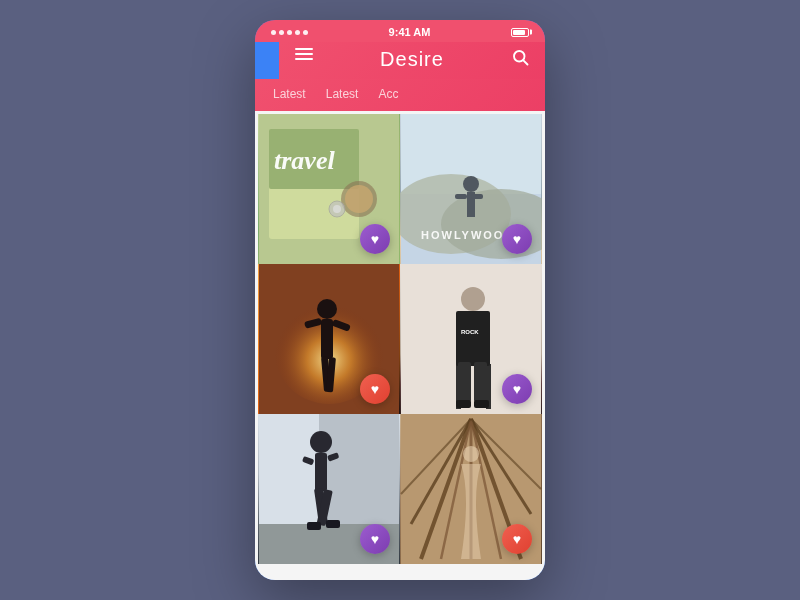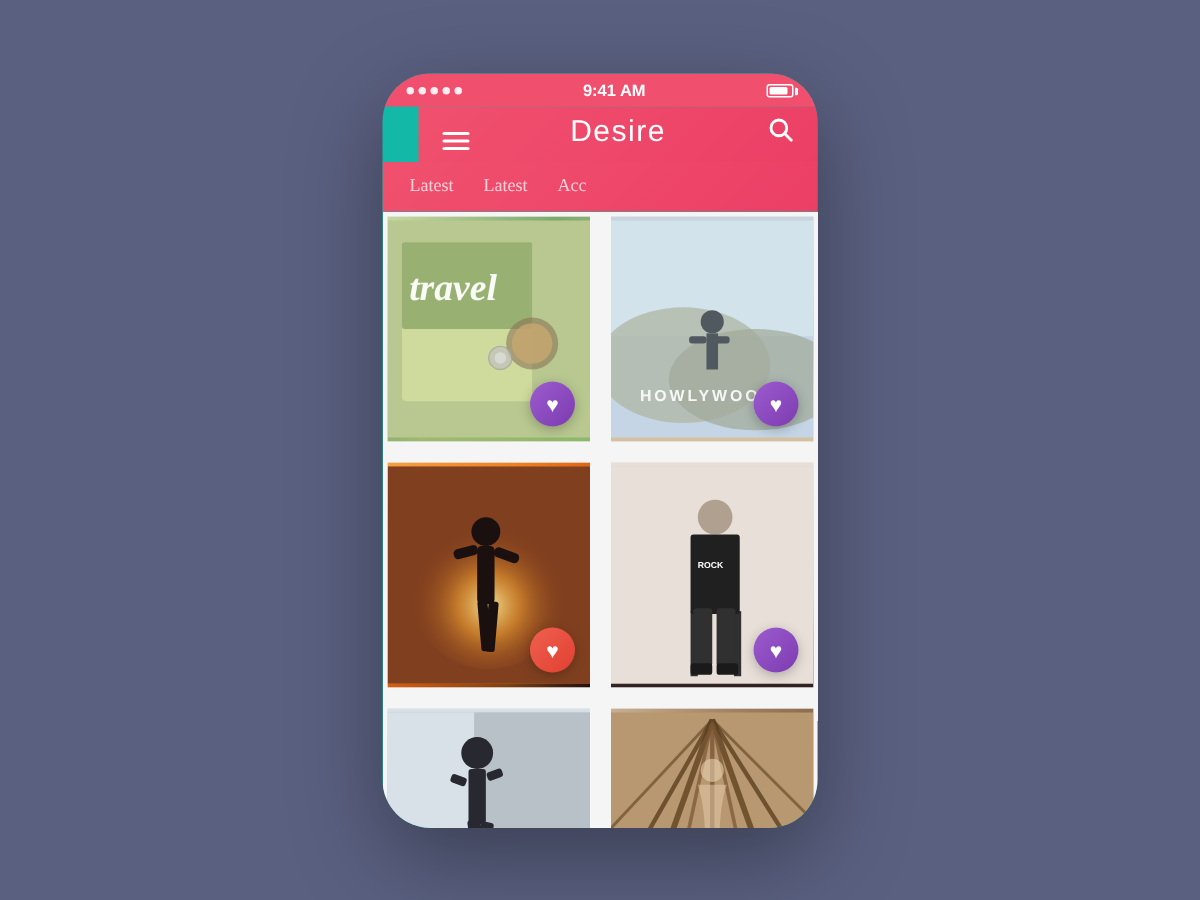--- a/index.html
+++ b/index.html
@@ -10,23 +10,23 @@
       background: #5a6080;
       display: flex;
       align-items: center;
       justify-content: center;
       font-family: -apple-system, 'Helvetica Neue', Arial, sans-serif;
       overflow: hidden;
     }
 
     .phone-frame {
       width: 290px;
-      height: 503px;
-      background: #14b8a6;
-      border-radius: 32px;
+      height: 560px;
+      background: #3b82f6;
+      border-radius: 20px;
       overflow: hidden;
       box-shadow: 0 20px 60px rgba(0,0,0,0.35);
       display: flex;
       flex-direction: column;
       position: relative;
     }
 
     
     .status-bar {
       background: linear-gradient(135deg, #f0506e, #f0506e);
@@ -90,21 +90,21 @@
       width: 75%;
       background: white;
       border-radius: 1px;
     }
 
     
     .app-header {
       background: linear-gradient(135deg, #f0506e, #ec3f65);
       padding: 6px 16px 8px;
       display: flex;
-      align-items: flex-end;
+      align-items: flex-start;
       justify-content: space-between;
       margin-left: 24px;
     }
 
     .hamburger {
       display: flex;
       flex-direction: column;
       gap: 3px;
       cursor: pointer;
     }
@@ -137,21 +137,20 @@
       padding: 0 8px;
     }
 
     .tab {
       color: rgba(255,255,255,0.75);
       font-size: 12px;
       padding: 8px 10px;
       cursor: pointer;
       border-bottom: 2px solid transparent;
       white-space: nowrap;
-      font-family: Liberation Serif, serif;
     }
 
     .tab.active {
       color: white;
       border-bottom: 2px solid white;
       font-weight: 600;
     }
 
     
     .content {
@@ -159,21 +158,21 @@
       overflow-y: auto;
       background: #f5f5f5;
       scrollbar-width: none;
     }
 
     .content::-webkit-scrollbar { display: none; }
 
     .image-grid {
       display: grid;
       grid-template-columns: 1fr 1fr;
-      gap: 14px;
+      gap: 0;
       padding: 3px;
     }
 
     .grid-item {
       position: relative;
       overflow: hidden;
       background: #ddd;
     }
 
     

